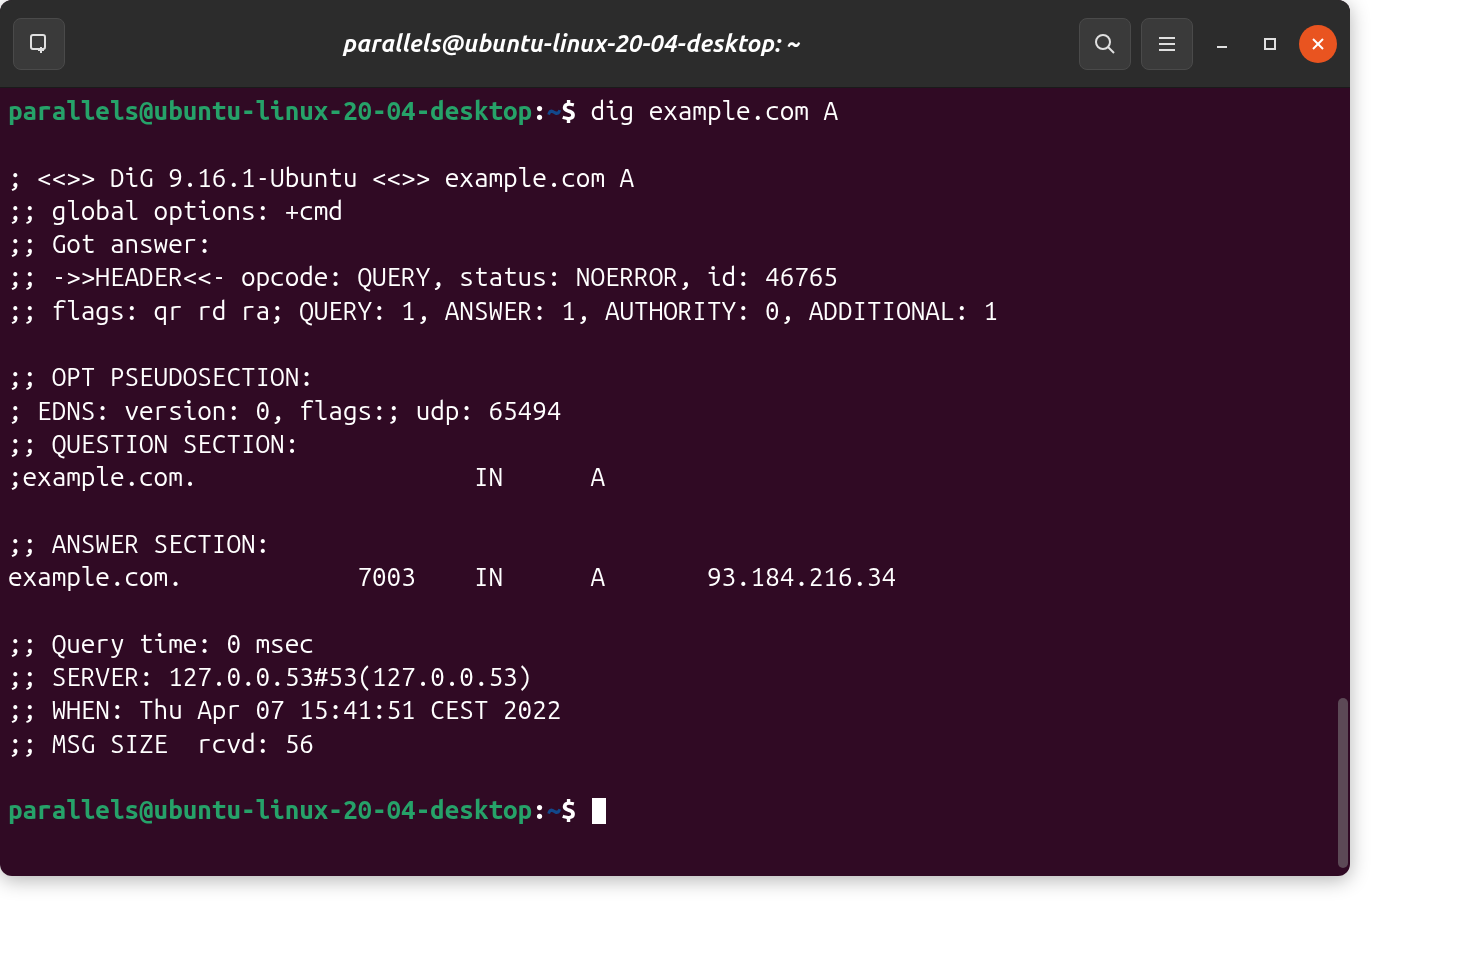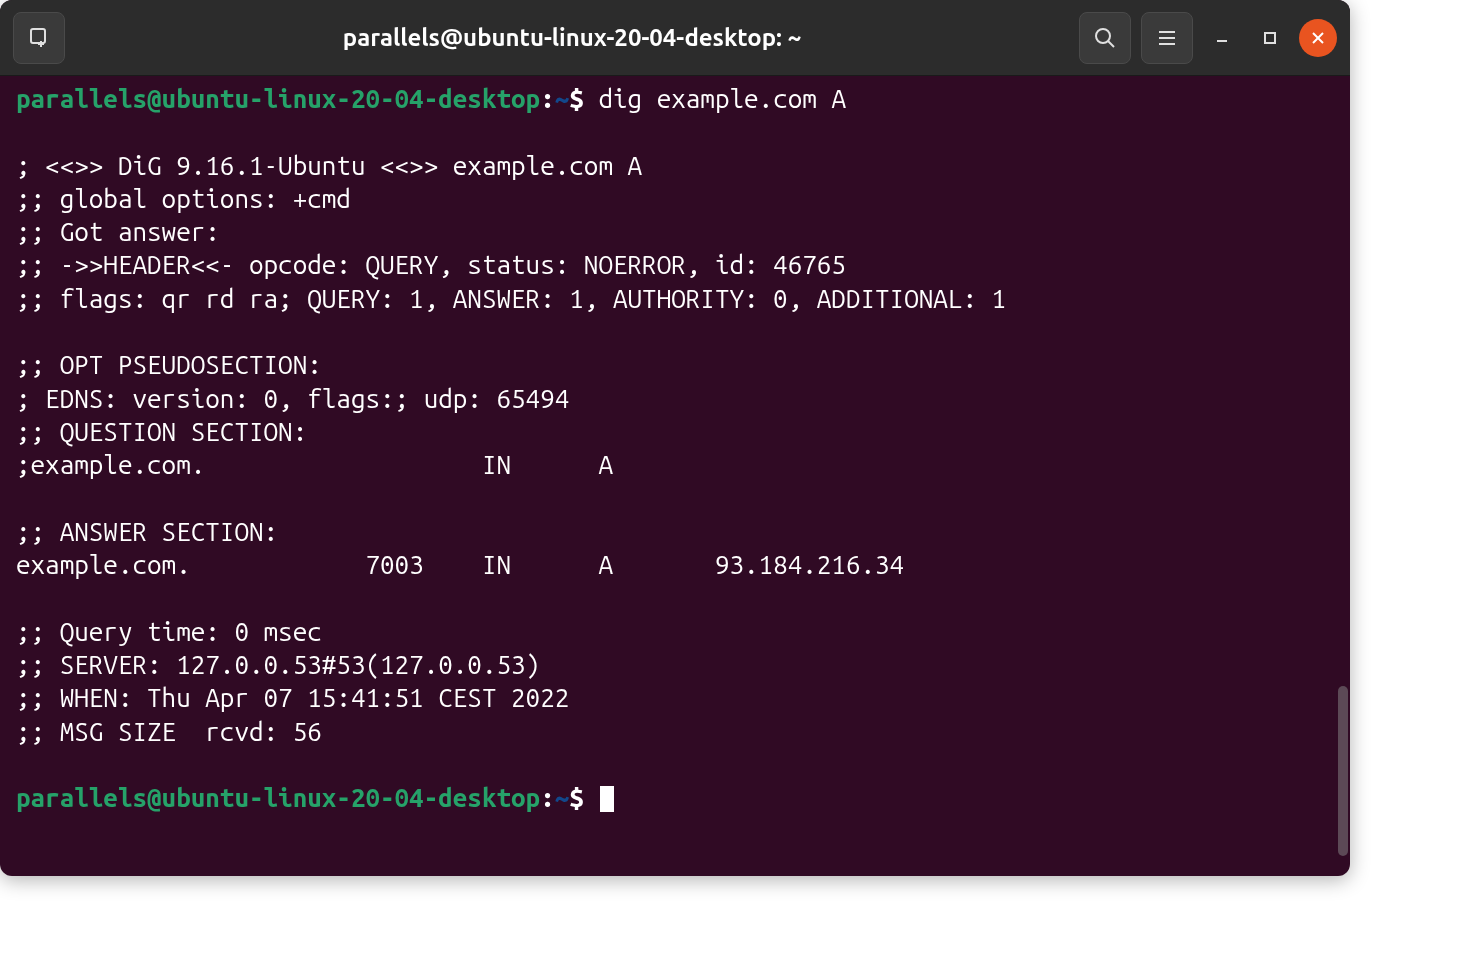--- a/index.html
+++ b/index.html
@@ -20,27 +20,28 @@
       width: 1350px;
       height: 876px;
       background: #300a24;
       border-radius: 12px;
       overflow: hidden;
       box-shadow: 0 4px 20px rgba(0,0,0,0.3);
       display: flex;
       flex-direction: column;
     }
     .titlebar {
-      height: 76px;
+      height: 88px;
       background: #2c2c2c;
       display: flex;
       align-items: center;
       padding: 0 13px;
       gap: 10px;
       border-bottom: 1px solid #1a1a1a;
+      font-style: italic;
     }
     .titlebar-btn {
       width: 52px;
       height: 52px;
       background: #3a3a3a;
       border: 1px solid #4a4a4a;
       border-radius: 8px;
       display: flex;
       align-items: center;
       justify-content: center;
@@ -69,21 +70,21 @@
       justify-content: center;
       color: #e0e0e0;
       cursor: pointer;
     }
     .win-ctrl.close {
       background: #e95420;
       color: #ffffff;
     }
     .terminal-body {
       flex: 1;
-      padding: 6px 16px;
+      padding: 6px 8px;
       font-family: "Ubuntu Mono", "DejaVu Sans Mono", monospace;
       font-size: 26px;
       line-height: 33.3px;
       color: #ffffff;
       white-space: pre;
       overflow: hidden;
       position: relative;
     }
     .prompt-user { color: #26a269; font-weight: bold; }
     .prompt-colon { color: #ffffff; font-weight: bold; }

